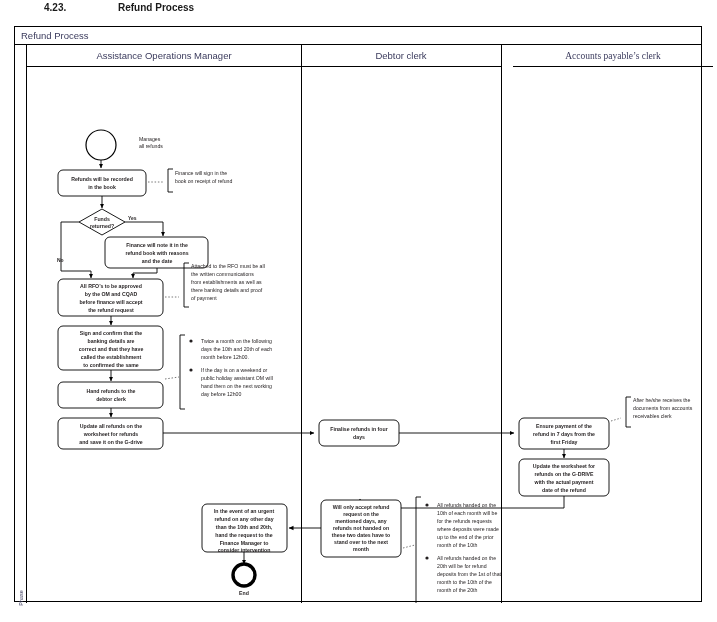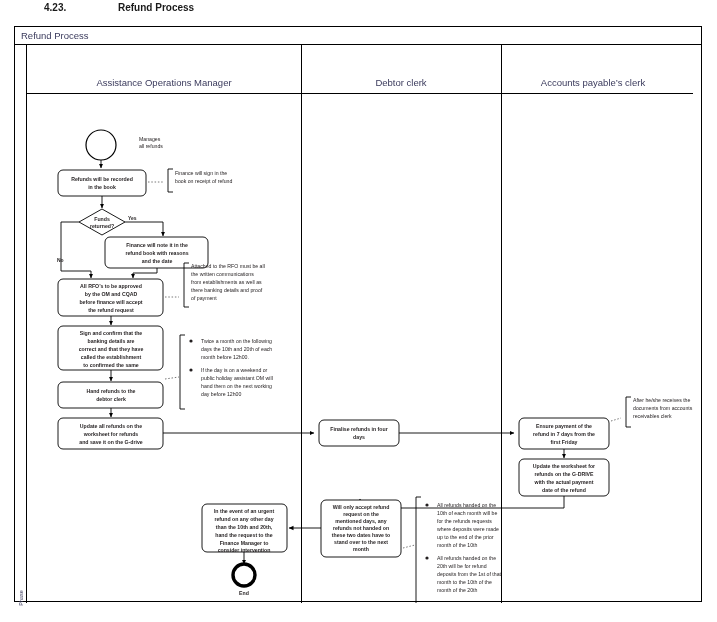--- a/index.html
+++ b/index.html
@@ -83,21 +83,20 @@
   .lane-head {
     position: absolute;
     top: 18px;
     height: 22px;
     line-height: 22px;
     text-align: center;
     font-size: 9.5px;
     color: #3a3a5c;
     border-bottom: 1.2px solid #000;
     box-sizing: border-box;
-    margin-top: 27px;
   }
   .lane-div {
     position: absolute;
     top: 18px;
     width: 0;
     height: 558px;
     border-left: 1.2px solid #000;
   }
 
   
@@ -168,21 +167,21 @@
 <div id="pool">
 
   <div id="pool-title">Refund Process</div>
 
   <div id="phase-strip">
     <div id="phase-label">Phase</div>
   </div>
 
   <div class="lane-head" style="left:12px;  width:274px;">Assistance Operations Manager</div>
   <div class="lane-head" style="left:286px; width:200px;">Debtor clerk</div>
-  <div class="lane-head" style="left:478px; width:200px;">Accounts payable’s clerk</div>
+  <div class="lane-head" style="left:498px; width:200px;font-family:Liberation Serif, serif;">Accounts payable’s clerk</div>
 
   <div class="lane-div" style="left:286px;"></div>
   <div class="lane-div" style="left:486px;"></div>
 
   <svg id="flow" viewBox="0 0 676 558">
     <defs>
       <marker id="arr" markerWidth="6" markerHeight="6" refX="5" refY="3" orient="auto">
         <path d="M0,0.6 L5.2,3 L0,5.4 z" fill="#000"></path>
       </marker>
     </defs>

